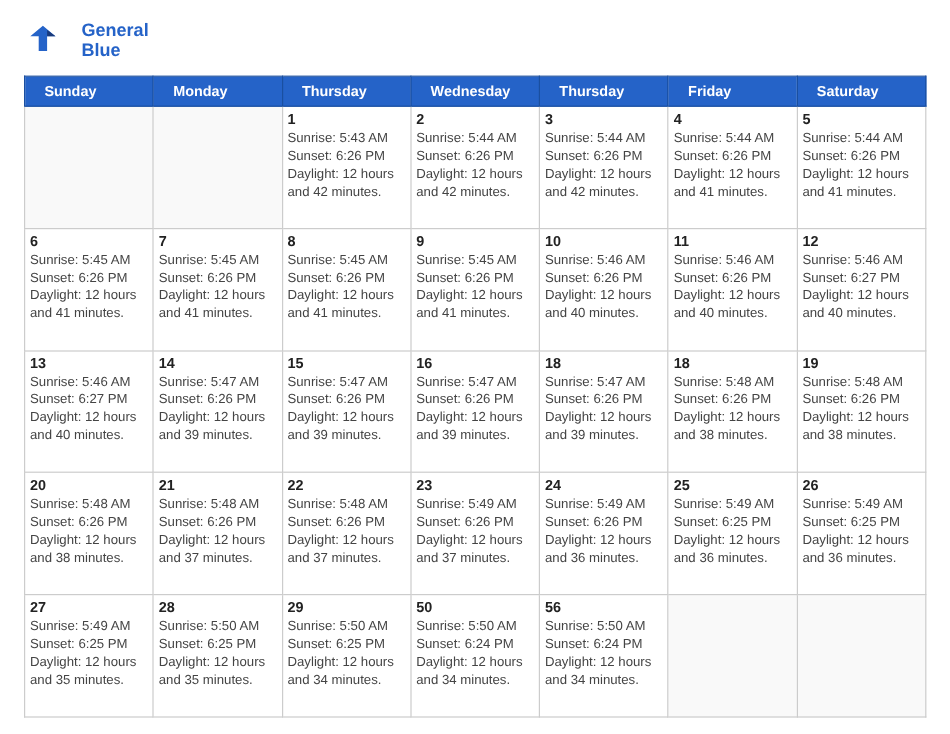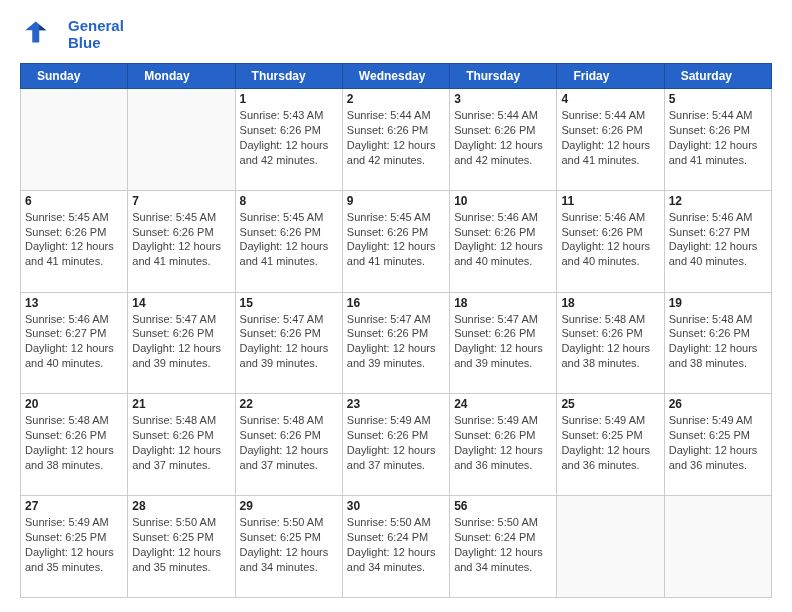--- a/index.html
+++ b/index.html
@@ -303,21 +303,21 @@
 Sunset: 6:25 PM
 Daylight: 12 hours and 35 minutes.</div>
           </td>
           <td>
             <div class="day-number">29</div>
             <div class="day-info" style="white-space: pre-line;">Sunrise: 5:50 AM
 Sunset: 6:25 PM
 Daylight: 12 hours and 34 minutes.</div>
           </td>
           <td>
-            <div class="day-number">30</div>
+            <div class="day-number">50</div>
             <div class="day-info" style="white-space: pre-line;">Sunrise: 5:50 AM
 Sunset: 6:24 PM
 Daylight: 12 hours and 34 minutes.</div>
           </td>
           <td>
             <div class="day-number">56</div>
             <div class="day-info" style="white-space: pre-line;">Sunrise: 5:50 AM
 Sunset: 6:24 PM
 Daylight: 12 hours and 34 minutes.</div>
           </td>

